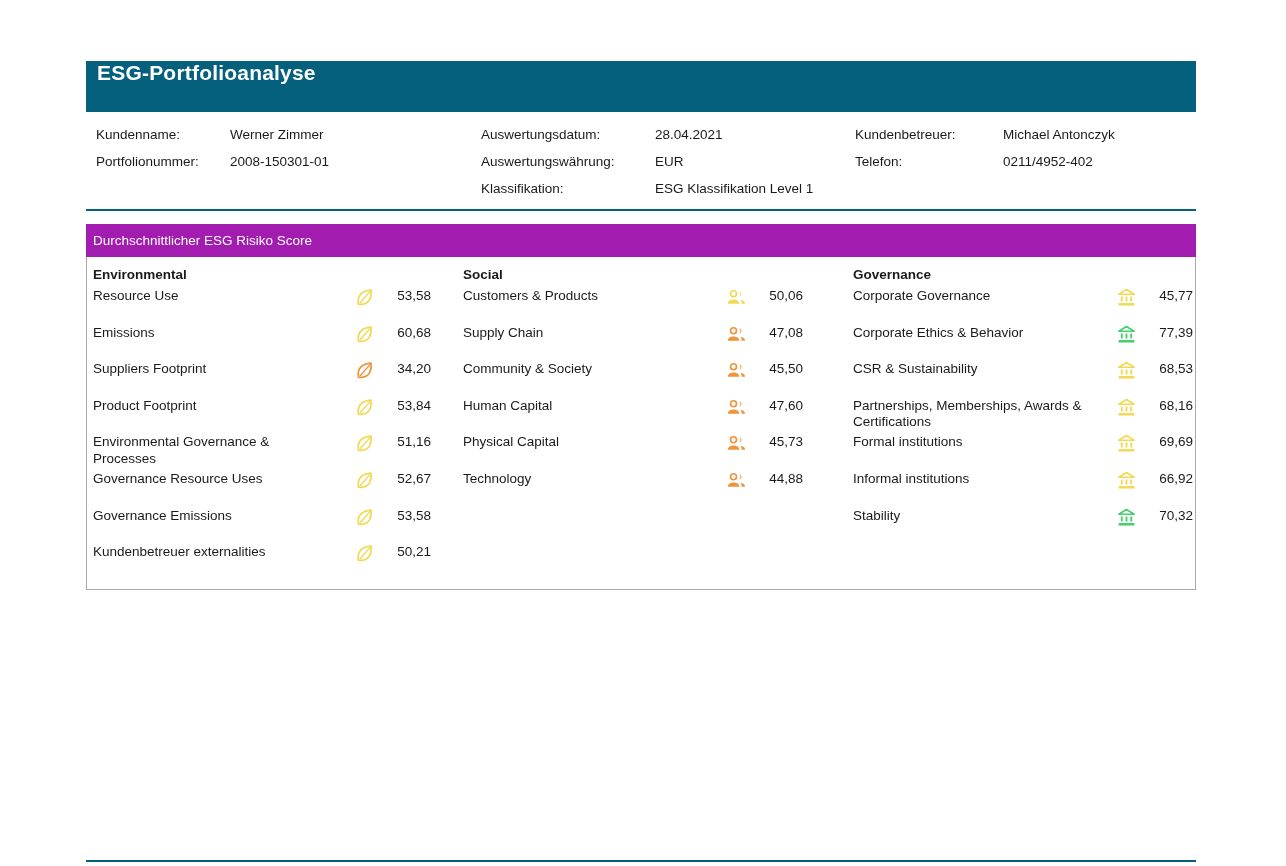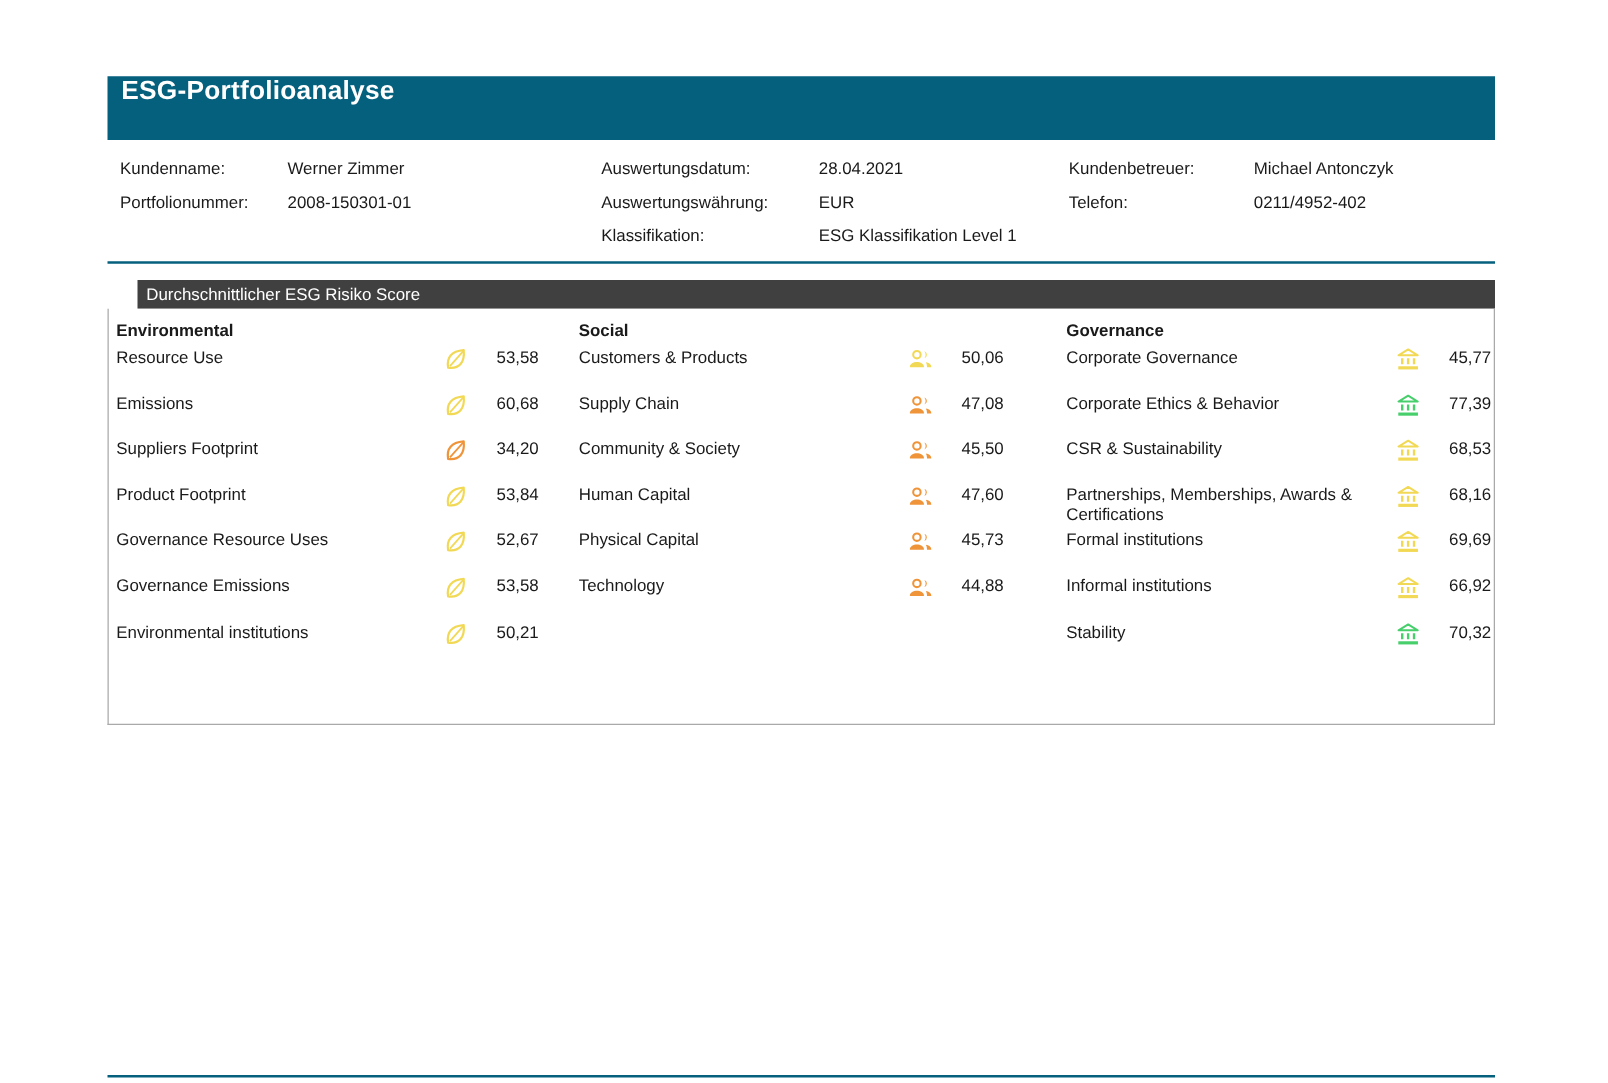--- a/index.html
+++ b/index.html
@@ -42,28 +42,27 @@
   .gc3 { grid-column: 3; }
   .gc4 { grid-column: 4; }
   .info-rule {
     margin-top: 7px;
     border-top: 2px solid #05607E;
   }
 
   
   .score-section { margin-top: 13px; }
   .section-header {
-    height: 23px;
-    background: #404040;
+    height: 33px;
+    background: #a21caf;
     color: #ffffff;
     font-size: 13.5px;
     display: flex;
     align-items: center;
     padding-left: 7px;
-    margin-left: 24px;
   }
   .section-body {
     border: 1px solid #A9A9A9;
     border-top: none;
     background: #ffffff;
     display: grid;
     grid-template-columns: 370px 390px 350px;
     padding-top: 4px;
     height: 333px;
   }
@@ -184,20 +183,30 @@
     <span class="entry-label">Product Footprint</span>
     <span class="icon" style="color: rgb(242, 217, 85);">
                 <svg viewBox="0 0 24 24">
                   <path d="M19.4 3.6C8 4.6 3.6 10 5.1 19.6c10.4 1.5 15.4-5 14.3-16z" fill="none" stroke="currentColor" stroke-width="2" stroke-linejoin="round"></path>
                   <path d="M6.8 18.2 19 4.4" fill="none" stroke="currentColor" stroke-width="1.6"></path>
                 </svg>
               </span>
     <span class="entry-value">53,84</span>
   </div>
 
+  <div class="entry">
+    <span class="entry-label">Environmental Governance &amp; Processes</span>
+    <span class="icon" style="color: rgb(242, 217, 85);">
+                <svg viewBox="0 0 24 24">
+                  <path d="M19.4 3.6C8 4.6 3.6 10 5.1 19.6c10.4 1.5 15.4-5 14.3-16z" fill="none" stroke="currentColor" stroke-width="2" stroke-linejoin="round"></path>
+                  <path d="M6.8 18.2 19 4.4" fill="none" stroke="currentColor" stroke-width="1.6"></path>
+                </svg>
+              </span>
+    <span class="entry-value">51,16</span>
+  </div>
 
   <div class="entry">
     <span class="entry-label">Governance Resource Uses</span>
     <span class="icon" style="color: rgb(242, 217, 85);">
                 <svg viewBox="0 0 24 24">
                   <path d="M19.4 3.6C8 4.6 3.6 10 5.1 19.6c10.4 1.5 15.4-5 14.3-16z" fill="none" stroke="currentColor" stroke-width="2" stroke-linejoin="round"></path>
                   <path d="M6.8 18.2 19 4.4" fill="none" stroke="currentColor" stroke-width="1.6"></path>
                 </svg>
               </span>
     <span class="entry-value">52,67</span>
@@ -208,21 +217,21 @@
     <span class="icon" style="color: rgb(242, 217, 85);">
                 <svg viewBox="0 0 24 24">
                   <path d="M19.4 3.6C8 4.6 3.6 10 5.1 19.6c10.4 1.5 15.4-5 14.3-16z" fill="none" stroke="currentColor" stroke-width="2" stroke-linejoin="round"></path>
                   <path d="M6.8 18.2 19 4.4" fill="none" stroke="currentColor" stroke-width="1.6"></path>
                 </svg>
               </span>
     <span class="entry-value">53,58</span>
   </div>
 
   <div class="entry">
-    <span class="entry-label">Environmental institutions</span>
+    <span class="entry-label">Kundenbetreuer externalities</span>
     <span class="icon" style="color: rgb(242, 217, 85);">
                 <svg viewBox="0 0 24 24">
                   <path d="M19.4 3.6C8 4.6 3.6 10 5.1 19.6c10.4 1.5 15.4-5 14.3-16z" fill="none" stroke="currentColor" stroke-width="2" stroke-linejoin="round"></path>
                   <path d="M6.8 18.2 19 4.4" fill="none" stroke="currentColor" stroke-width="1.6"></path>
                 </svg>
               </span>
     <span class="entry-value">50,21</span>
   </div>
 </div>
       </div>

